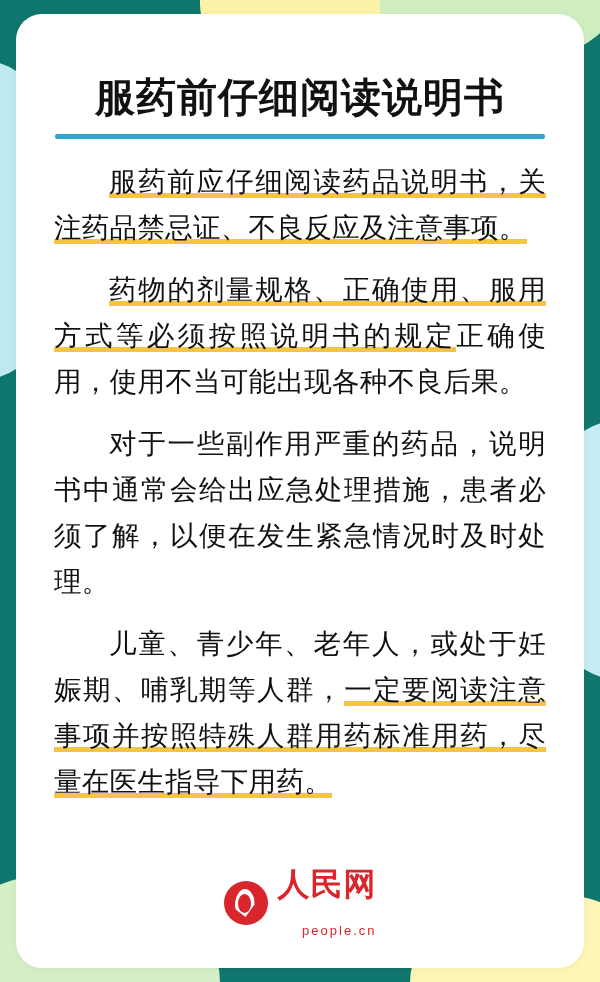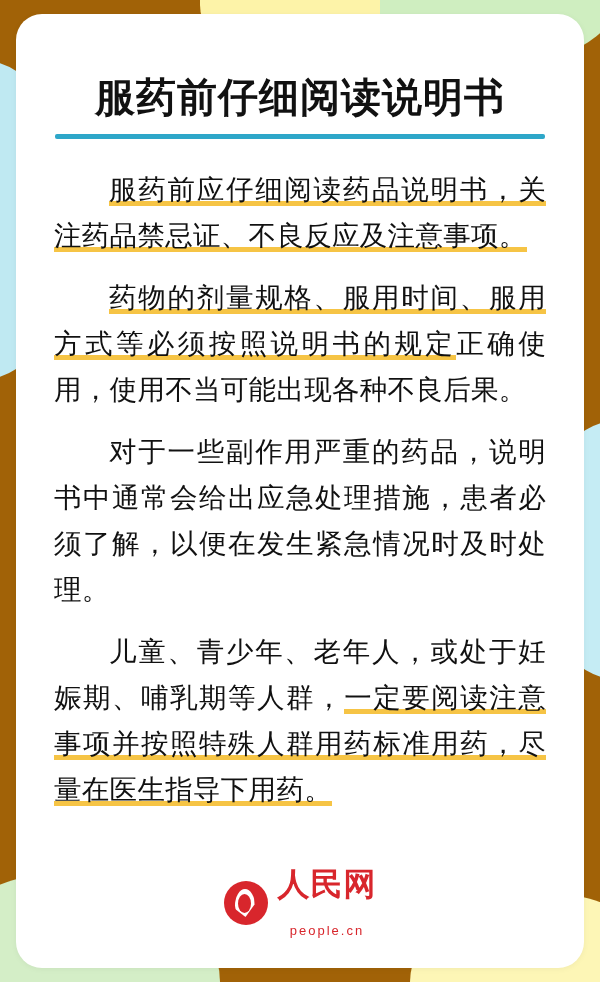--- a/index.html
+++ b/index.html
@@ -12,21 +12,21 @@
     font-family: "Liberation Sans", sans-serif;
     background: #ffffff;
     overflow: hidden;
   }
 
   
   .poster {
     position: relative;
     width: 600px;
     height: 982px;
-    background: #a16207;
+    background: #0f766e;
     overflow: hidden;
   }
   .bg-blob {
     position: absolute;
     border-radius: 50%;
     filter: blur(0.2px);
   }
   .blob-yellow-top {
     width: 260px;
     height: 150px;
@@ -105,21 +105,21 @@
   .title-underline {
     width: 490px;
     height: 5px;
     background: #2ea7c9;
     margin: 14px auto 0 auto;
     border-radius: 2px;
   }
 
   
   .body {
-    margin-top: 28px;
+    margin-top: 20px;
   }
   .para {
     font-size: 27.5px;
     line-height: 46px;
     color: #111111;
     text-align: justify;
     text-indent: 2em;
     margin: 0 0 16px 0;
     letter-spacing: 0.3px;
   }
@@ -166,21 +166,21 @@
     top: 13px;
     width: 13px;
     height: 19px;
     background: #d8262c;
     border-radius: 50%;
     z-index: 2;
   }
   .logo-text-block {
     display: flex;
     flex-direction: column;
-    align-items: center;
+    align-items: flex-end;
   }
   .logo-cn {
     font-size: 32px;
     font-weight: bold;
     color: #d8262c;
     line-height: 1;
     letter-spacing: 1px;
   }
   .logo-en {
     font-size: 13px;
@@ -209,21 +209,21 @@
       <div class="title-underline"></div>
     </div>
 
     <div class="body">
 
       <p class="para">
         <span class="hl">服药前应仔细阅读药品说明书，关注药品禁忌证、不良反应及注意事项。</span>
       </p>
 
       <p class="para">
-        <span class="hl">药物的剂量规格、服用时间、服用方式等必须按照说明书的规定</span><span>正确使用，使用不当可能出现各种不良后果。</span>
+        <span class="hl">药物的剂量规格、正确使用、服用方式等必须按照说明书的规定</span><span>正确使用，使用不当可能出现各种不良后果。</span>
       </p>
 
       <p class="para">
         <span>对于一些副作用严重的药品，说明书中通常会给出应急处理措施，患者必须了解，以便在发生紧急情况时及时处理。</span>
       </p>
 
       <p class="para">
         <span>儿童、青少年、老年人，或处于妊娠期、哺乳期等人群，</span><span class="hl">一定要阅读注意事项并按照特殊人群用药标准用药，尽量在医生指导下用药。</span>
       </p>
 

